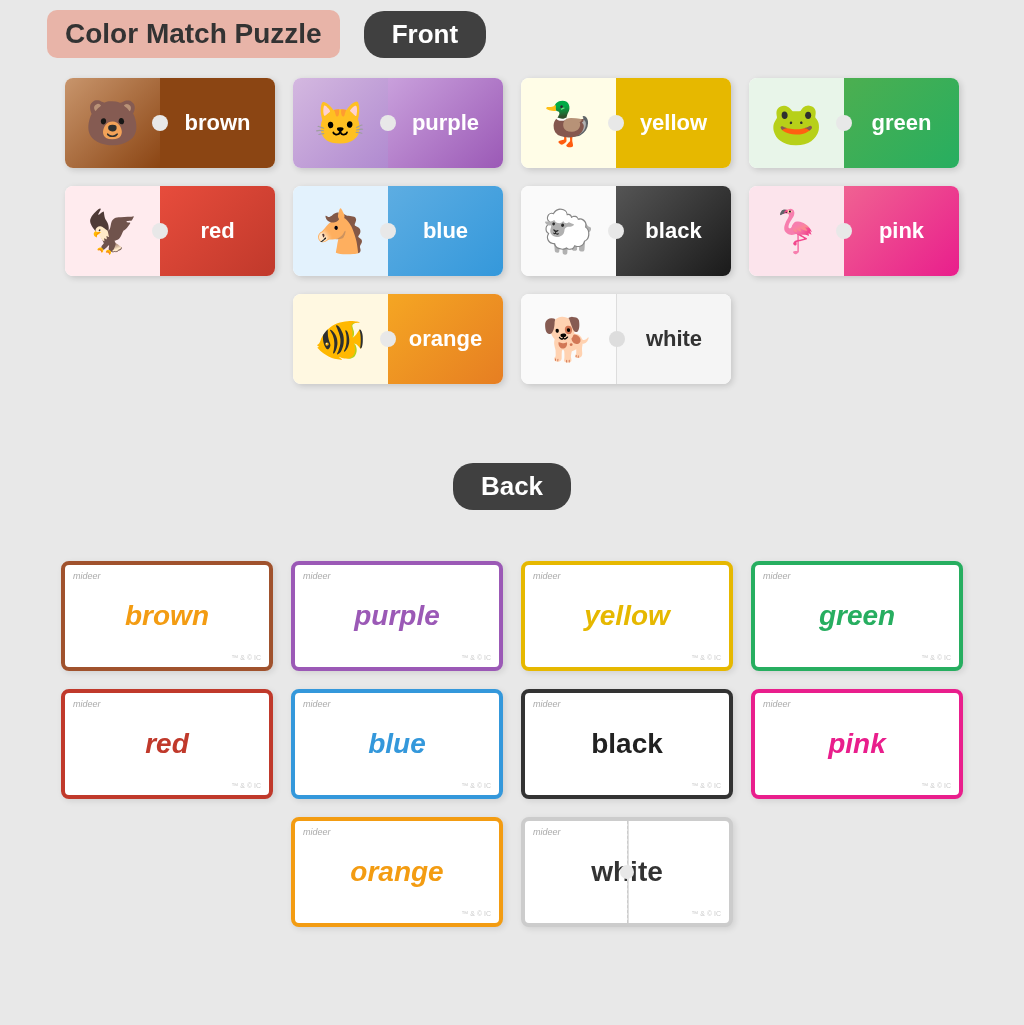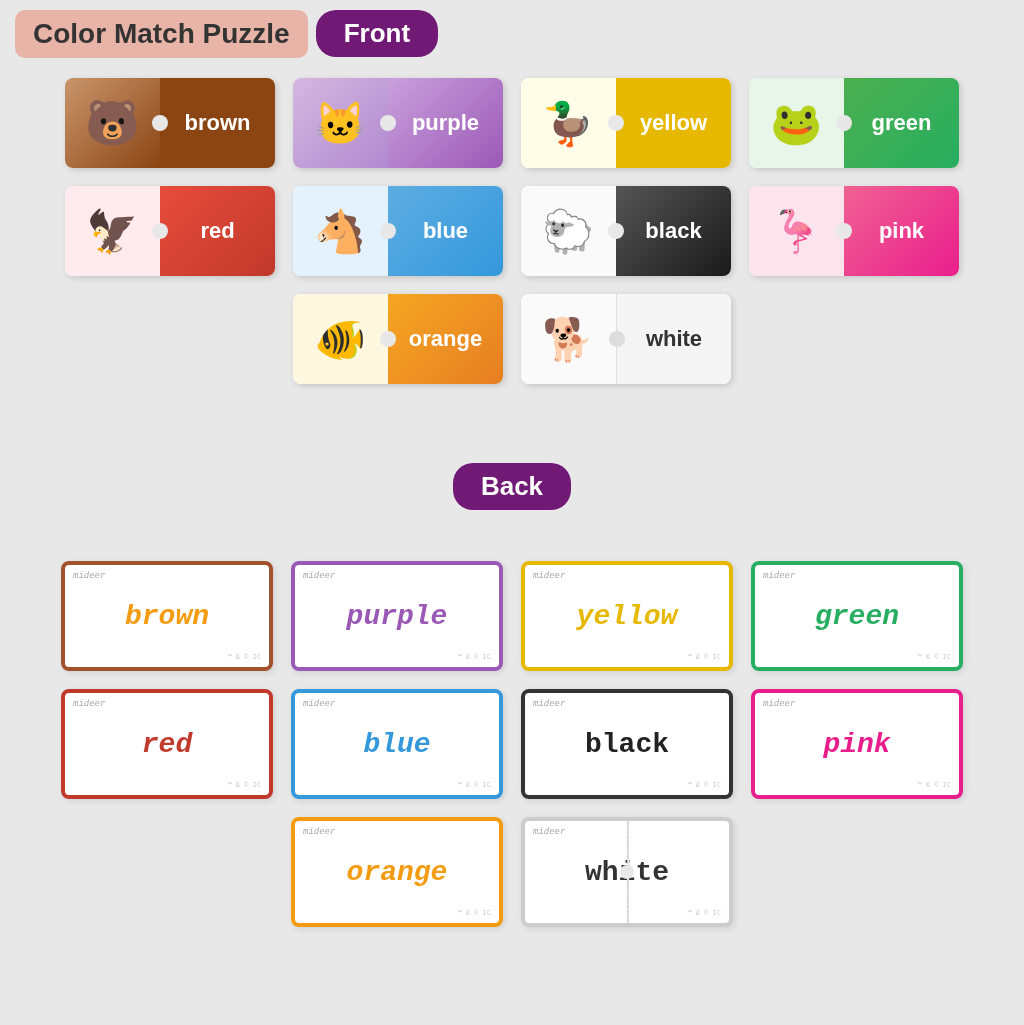--- a/index.html
+++ b/index.html
@@ -8,34 +8,35 @@
       min-height: 1025px;
       background: #e8e8e8;
       font-family: Arial, sans-serif;
       position: relative;
       overflow-x: hidden;
     }
 
     
     .title-area {
       display: flex;
-      align-items: flex-start;
+      align-items: flex-end;
       padding: 10px 15px;
-      gap: 8px;
+      gap: 24px;
+      margin-left: 32px;
     }
     .title-box {
       background: #e8b4a8;
       border-radius: 10px;
       padding: 8px 18px;
       font-size: 28px;
       font-weight: bold;
       color: #333;
     }
     .badge {
-      background: #701a75;
+      background: #404040;
       border-radius: 20px;
       padding: 8px 28px;
       font-size: 26px;
       font-weight: bold;
       color: white;
     }
 
     
     .section {
       padding: 10px 60px 20px;
@@ -109,21 +110,20 @@
       background: white;
       border-radius: 8px;
       border-width: 4px;
       border-style: solid;
       display: flex;
       flex-direction: column;
       align-items: center;
       justify-content: center;
       position: relative;
       box-shadow: 2px 2px 6px rgba(0,0,0,0.1);
-      font-family: Liberation Mono, monospace;
     }
 
     .back-card .brand {
       position: absolute;
       top: 6px;
       left: 8px;
       font-size: 9px;
       color: #aaa;
       font-style: italic;
     }

